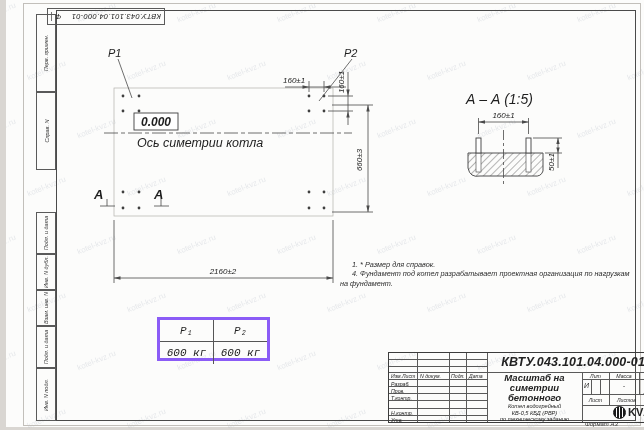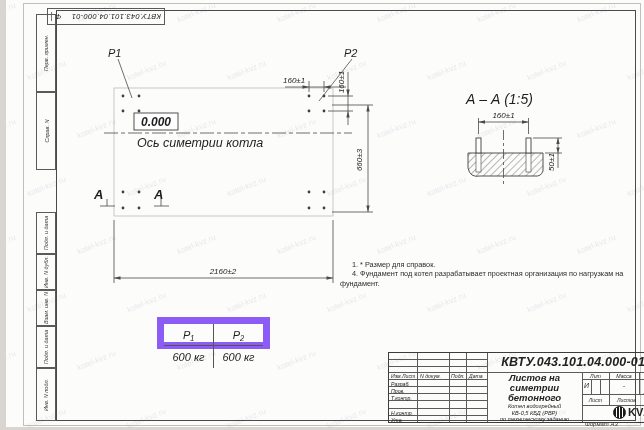--- a/index.html
+++ b/index.html
@@ -39,24 +39,24 @@
   .stamp .inner{
     width:100%;height:100%;display:flex;align-items:center;justify-content:space-between;
     transform:rotate(180deg);padding:0 3px;box-sizing:border-box;
   }
   .stamp .num{font-size:7.5px;font-style:italic;color:#222;letter-spacing:.3px;}
   .stamp .suf{font-size:8px;font-style:italic;color:#222;border-right:1px solid #777;padding-right:3px;}
   svg text{font-family:"Liberation Sans",sans-serif;font-style:italic;fill:#1e1e1e;}
   svg line{stroke:#4a4a4a;stroke-width:.8;}
   svg polygon{fill:#4a4a4a;}
   
-  #notes{position:absolute;left:334px;top:260px;width:292px;font-size:7.3px;color:#2c2c2c;line-height:9.4px;}
+  #notes{position:absolute;left:334px;top:260px;width:292px;font-size:7.3px;font-style:italic;color:#2c2c2c;line-height:9.4px;}
   #notes p{margin:0;text-indent:12px;}
   
-  #loadtable{position:absolute;left:151px;top:317px;width:113px;height:32px;border:7px solid #8b5cf6;box-sizing:border-box;}
+  #loadtable{position:absolute;left:151px;top:317px;width:113px;height:44px;border:3px solid #8b5cf6;box-sizing:border-box;font-family:Liberation Mono, monospace;}
   #loadtable .row{display:flex;height:22px;box-sizing:border-box;}
   #loadtable .row:first-child{border-bottom:1px solid #555;}
   #loadtable .cell{flex:1;display:flex;align-items:center;justify-content:center;font-style:italic;font-size:11px;color:#1e1e1e;box-sizing:border-box;}
   #loadtable .cell:first-child{border-right:1px solid #555;}
   
   #tb{position:absolute;left:346px;top:352px;width:284px;height:69px;border:1.3px solid #3c3c3c;box-sizing:content-box;background:#fff0;margin-left:36px;}
   #tb .vl,#tb .hl{position:absolute;background:#5a5a5a;}
   #tb .vl{width:1px;}
   #tb .hl{height:1px;}
   #tb .t{position:absolute;font-style:italic;color:#222;white-space:nowrap;}
@@ -318,21 +318,21 @@
     <div class="t small" style="left:31px;top:20px;">N докум.</div>
     <div class="t small" style="left:62px;top:20px;">Подп.</div>
     <div class="t small" style="left:80px;top:20px;">Дата</div>
 
     <div class="t small" style="left:2px;top:27.5px;">Разраб.</div>
     <div class="t small" style="left:2px;top:34.5px;">Пров.</div>
     <div class="t small" style="left:2px;top:41.5px;">Т.контр.</div>
     <div class="t small" style="left:2px;top:56.5px;">Н.контр.</div>
     <div class="t small" style="left:2px;top:63.5px;">Утв.</div>
 
-    <div class="t c title" style="top:20px;">Листов на</div>
+    <div class="t c title" style="top:20px;">Масштаб на</div>
     <div class="t c title" style="top:30px;">симетрии</div>
     <div class="t c title" style="top:40px;">бетонного</div>
     <div class="t c sub" style="top:50px;">Котел водогрейный</div>
     <div class="t c sub" style="top:56.5px;">КВ-0,5 КБД (РВР)</div>
     <div class="t c sub" style="top:63px;">по техническому заданию</div>
 
     <div class="t c small" style="left:193px;top:20px;width:27px;">Лит</div>
     <div class="t c small" style="left:220px;top:20px;width:30px;">Масса</div>
     <div class="t c small" style="left:250px;top:20px;width:34px;">Масштаб</div>
     <div class="t c" style="left:193px;top:29px;width:9px;font-size:7px;">И</div>

